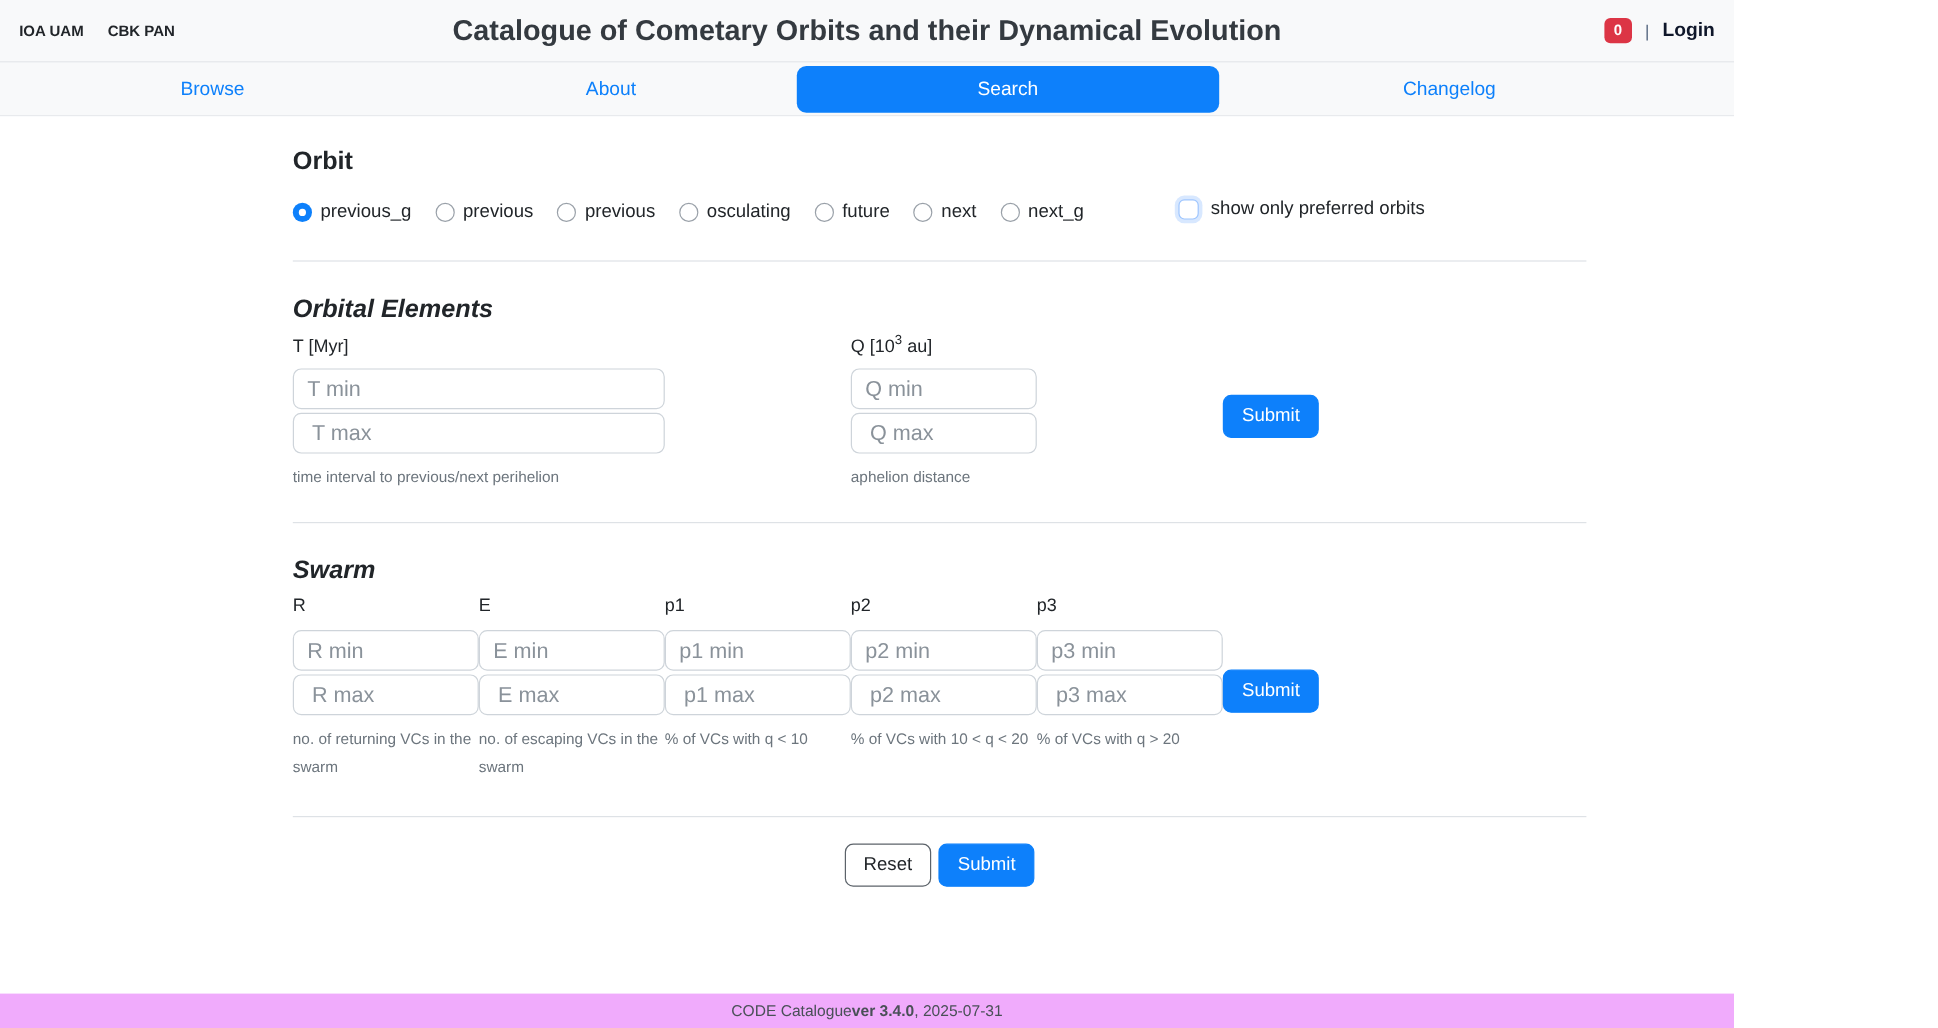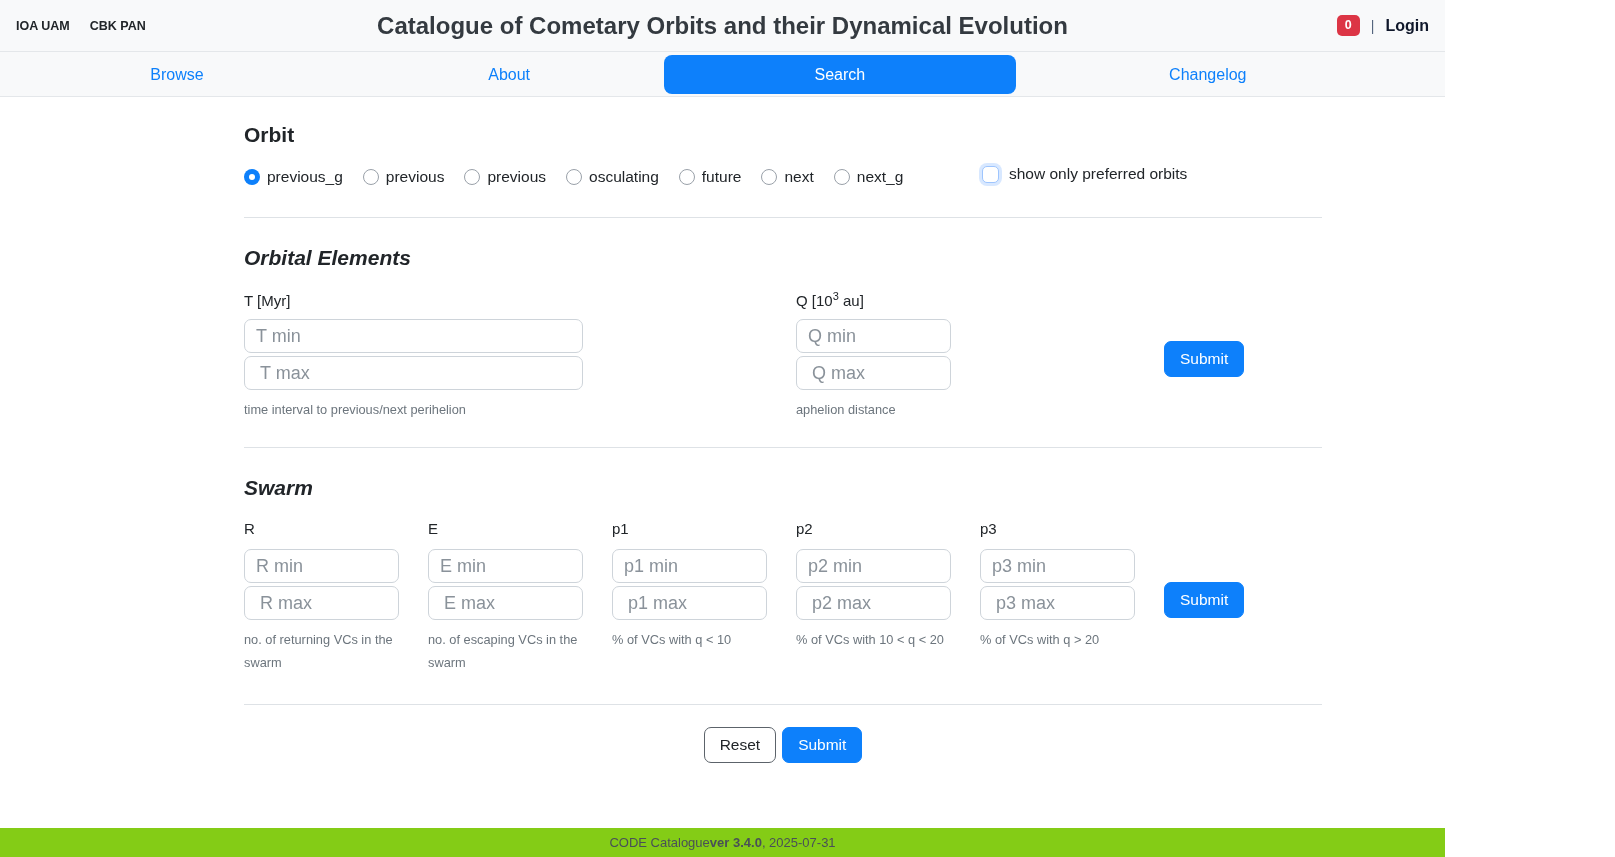--- a/index.html
+++ b/index.html
@@ -42,40 +42,40 @@
   .radio.checked::after { content:''; position:absolute; left:5px; top:5px; width:6px; height:6px;
                           background:#fff; border-radius:50%; }
   .checkbox-group { position:absolute; left:738px; top:-1px; display:flex; align-items:center; gap:10px;
                     font-size:15.5px; cursor:pointer; }
   .checkbox { width:17px; height:17px; border-radius:5px; border:1px solid #9ec5fe; background:#fff;
               box-shadow:0 0 0 3px rgba(13,110,253,0.16); flex:0 0 17px; }
 
   .divider { border:0; border-top:1px solid #dee2e6; }
   .d1 { margin-top:29px; } .d2 { margin-top:26px; } .d3 { margin-top:30px; }
 
-  .fields-grid { display:grid; grid-template-columns:repeat(6,155px); column-gap:29px; margin-top:20px; }
+  .fields-grid { display:grid; grid-template-columns:repeat(6,155px); margin-top:8px; }
   .field-label { font-size:15px; color:#212529; height:18px; margin-bottom:11px; white-space:nowrap; }
   .field-label sup { font-size:11px; }
   .span2 { grid-column:1 / 3; }
   .ctl { display:block; width:100%; height:34px; border:1px solid #ced4da; border-radius:7px;
          padding:0 11px; font-size:18px; color:#212529; font-family:inherit; background:#fff; outline:none; }
   .ctl + .ctl { margin-top:3px;padding-left:15px; }
   .ctl::placeholder { color:#8a929a; }
   .helper { margin-top:8px; font-size:12.8px; color:#6c757d; line-height:1.8; }
   .submit-cell { grid-column:6; }
   .submit-cell.orbital { padding-top:51px; }
   .submit-cell.swarm { padding-top:62px; }
 
   .btn { font-family:inherit; font-size:15.5px; height:36px; padding:0 15px; border-radius:7px; cursor:pointer; }
   .btn-primary { background:#0d80fb; border:1px solid #0d80fb; color:#fff; }
   .btn-outline { background:#fff; border:1px solid #5c636a; color:#212529; }
   .form-actions { margin-top:22px; display:flex; justify-content:center; gap:6px; }
 
   
-  .footer { height:29px; flex:0 0 29px; background:#84cc16; display:flex; align-items:center;
+  .footer { height:29px; flex:0 0 29px; background:#f0abfc; display:flex; align-items:center;
             justify-content:center; font-size:13px; color:#495057; gap:0; }
   .footer b { font-weight:700;text-align:center; }
 </style>
 </head>
 <body>
 
 <div class="page">
 
   <header class="topbar">
     <div class="brand-links">

